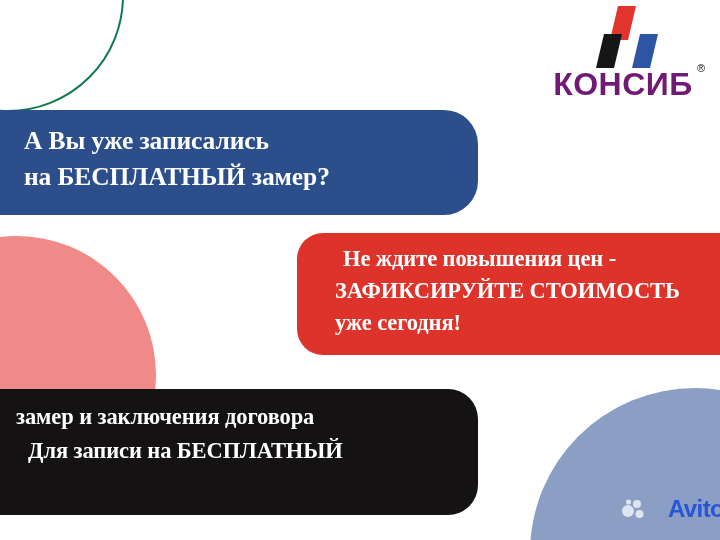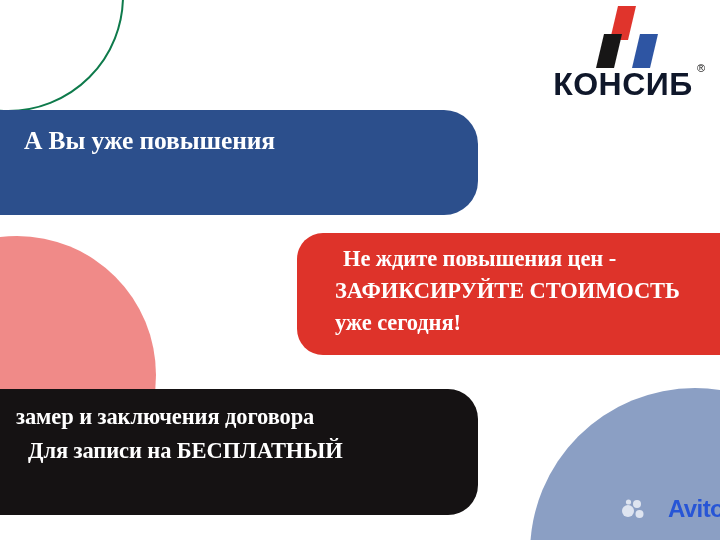--- a/index.html
+++ b/index.html
@@ -116,21 +116,21 @@
   #logo-wordmark {
     position: absolute;
     left: 0;
     top: 60px;
     width: 186px;
     text-align: center;
     font-family: "Liberation Sans", "DejaVu Sans", sans-serif;
     font-weight: bold;
     font-size: 32px;
     letter-spacing: 0.5px;
-    color: #0f172a;
+    color: #701a75;
     white-space: nowrap;
   }
   #logo-reg {
     position: absolute;
     left: 167px;
     top: 56px;
     font-family: "Liberation Sans", "DejaVu Sans", sans-serif;
     font-size: 11px;
     color: #0E0D0D;
   }
@@ -158,21 +158,22 @@
 </head>
 <body>
 
 <div id="poster">
 
   <div class="shape" id="green-ring"></div>
   <div class="shape" id="salmon-circle"></div>
   <div class="shape" id="bluegray-circle"></div>
 
   <div class="banner" id="banner-blue">
-    <span class="line l1">А Вы уже повышения</span>
+    <span class="line l1">А Вы уже записались</span>
+    <span class="line l2">на БЕСПЛАТНЫЙ замер?</span>
   </div>
 
   <div class="banner" id="banner-red">
     <span class="line l1">Не ждите повышения цен -</span>
     <span class="line l2">ЗАФИКСИРУЙТЕ СТОИМОСТЬ</span>
     <span class="line l3">уже сегодня!</span>
   </div>
 
   <div class="banner" id="banner-black">
     <span class="line l2">замер и заключения договора</span>

